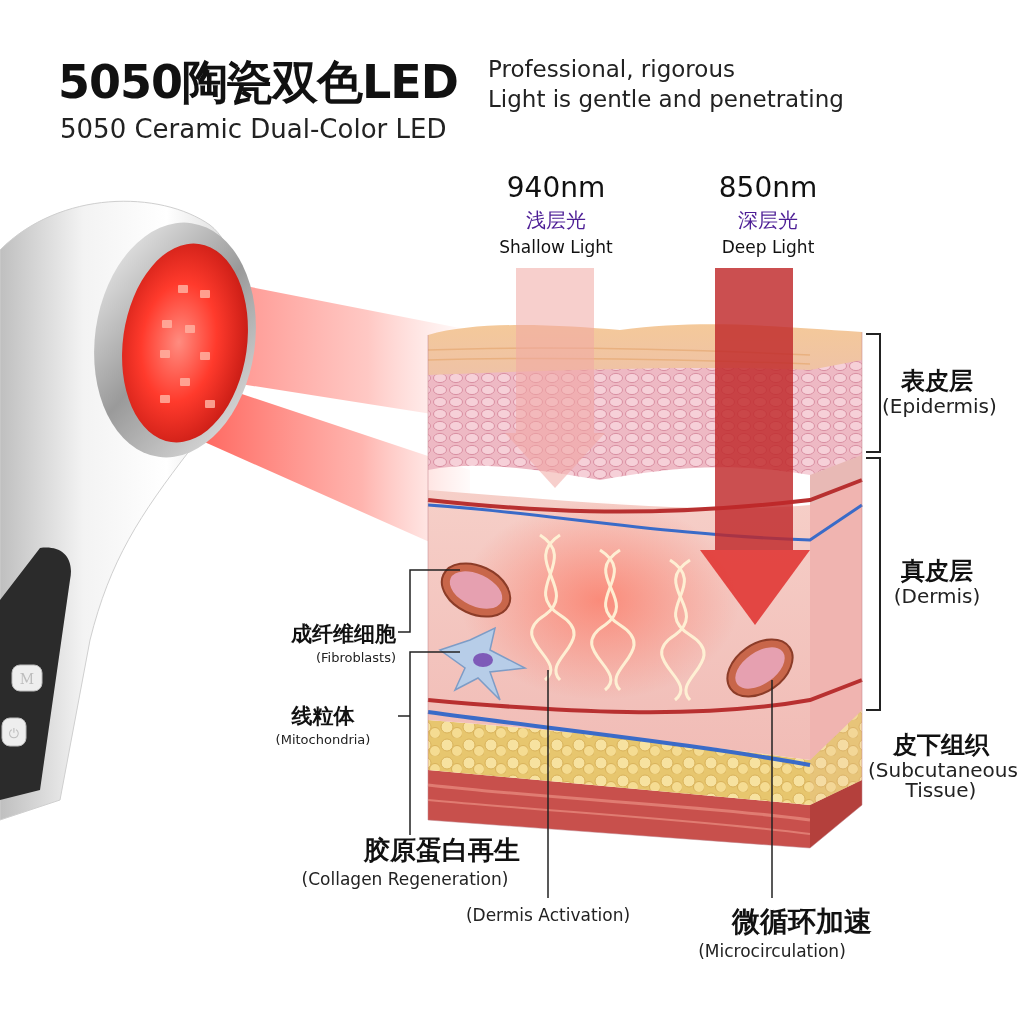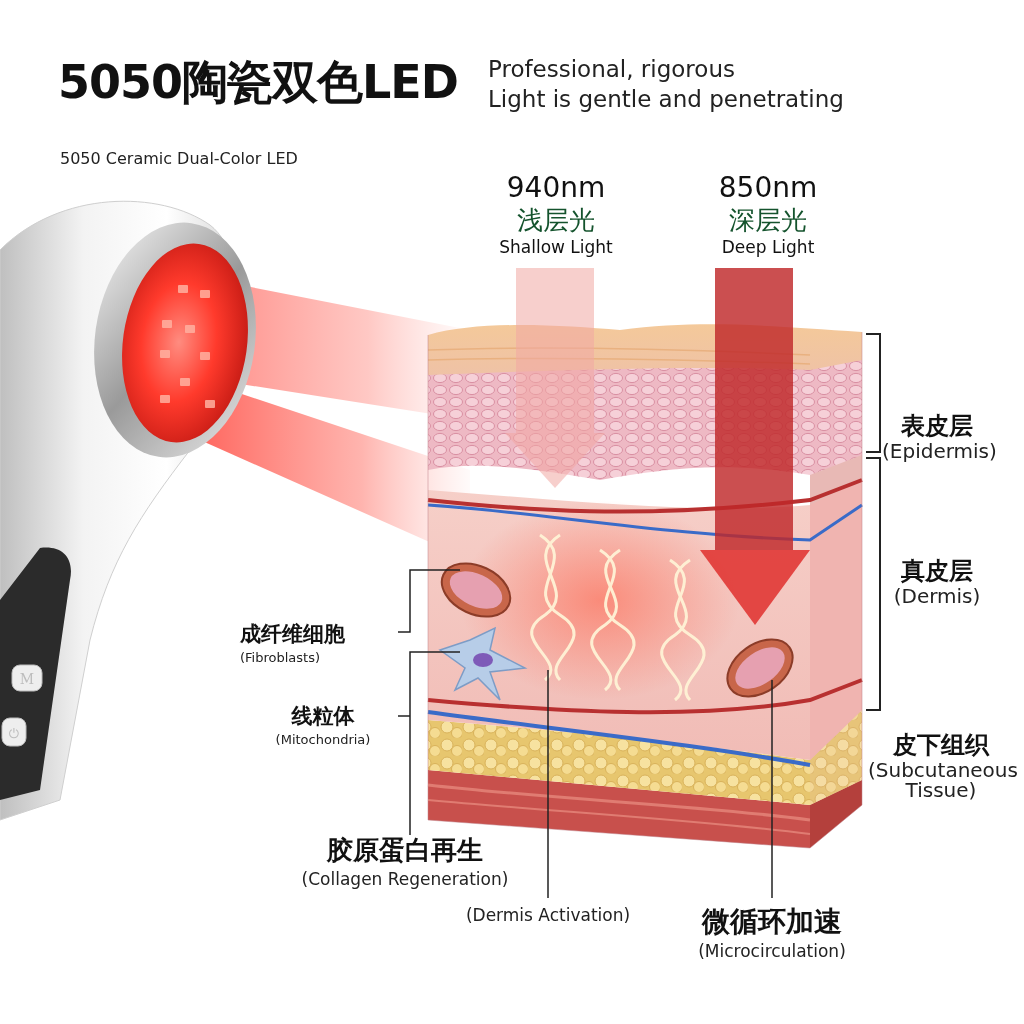--- a/index.html
+++ b/index.html
@@ -3,40 +3,40 @@
 <meta charset="utf-8">
 <style>
   * { box-sizing: border-box; margin: 0; padding: 0; }
   html, body { width: 1024px; height: 1024px; background: #ffffff; overflow: hidden; }
   body { position: relative; font-family: "Liberation Sans", "DejaVu Sans", sans-serif; color: #111; }
 
   .abs { position: absolute; }
 
   
   .title-main { left: 58px; top: 52px; font-size: 46px; font-weight: 700; letter-spacing: -1px; font-family: "DejaVu Sans", sans-serif; }
-  .title-sub { left: 60px; top: 114px; font-size: 16px; color: #222; font-family: "DejaVu Sans", sans-serif; margin-top: 35px; }
+  .title-sub { left: 60px; top: 114px; font-size: 26px; color: #222; font-family: "DejaVu Sans", sans-serif; }
   .tagline { left: 488px; top: 54px; font-size: 23px; line-height: 30px; color: #222; font-family: "DejaVu Sans", sans-serif; }
 
   
   .wl { text-align: center; width: 180px; font-family: "DejaVu Sans", sans-serif; }
   .wl .nm { font-size: 28px; line-height: 32px; color: #111; }
-  .wl .cn { font-size: 26px; line-height: 32px; color: #14532d; }
+  .wl .cn { font-size: 20px; line-height: 32px; color: #4c1d95; }
   .wl .en { font-size: 17px; line-height: 22px; color: #111; }
 
   
   .rlabel { text-align: center; font-family: "DejaVu Sans", sans-serif; }
   .rlabel .cn { font-size: 24px; line-height: 30px; font-weight: 600; }
   .rlabel .en { font-size: 20px; line-height: 20px; color: #222; }
 
   .llabel { text-align: right; font-family: "DejaVu Sans", sans-serif; }
   .llabel .cn { font-size: 21px; line-height: 28px; font-weight: 600; }
   .llabel .en { font-size: 13px; line-height: 20px; color: #222; }
 
   .blabel { text-align: center; font-family: "DejaVu Sans", sans-serif; }
-  .blabel .cn { font-size: 28px; line-height: 36px; font-weight: 600; }
+  .blabel .cn { font-size: 28px; line-height: 36px; font-weight: 600; text-align: right; }
   .blabel .en { font-size: 17px; line-height: 22px; color: #222; }
 </style>
 </head>
 <body>
 
 <div class="abs title-main">5050陶瓷双色LED</div>
 <div class="abs title-sub">5050 Ceramic Dual-Color LED</div>
 <div class="abs tagline">
   <div>Professional, rigorous</div>
   <div>Light is gentle and penetrating</div>
@@ -195,35 +195,35 @@
   <div class="nm">940nm</div>
   <div class="cn">浅层光</div>
   <div class="en">Shallow Light</div>
 </div>
 <div class="abs wl" style="left:678px;top:172px;">
   <div class="nm">850nm</div>
   <div class="cn">深层光</div>
   <div class="en">Deep Light</div>
 </div>
 
-<div class="abs rlabel" style="left:882px;top:366px;width:110px;margin-top:45px;">
+<div class="abs rlabel" style="left:882px;top:366px;width:110px;">
   <div class="cn">表皮层</div>
   <div class="en">(Epidermis)</div>
 </div>
 <div class="abs rlabel" style="left:882px;top:556px;width:110px;">
   <div class="cn">真皮层</div>
   <div class="en">(Dermis)</div>
 </div>
 <div class="abs rlabel" style="left:868px;top:730px;width:146px;">
   <div class="cn">皮下组织</div>
   <div class="en">(Subcutaneous</div>
   <div class="en">Tissue)</div>
 </div>
 
-<div class="abs llabel" style="left:240px;top:620px;width:156px;text-align:left;">
+<div class="abs llabel" style="left:240px;top:620px;width:156px;text-align:right;">
   <div class="cn">成纤维细胞</div>
   <div class="en">(Fibroblasts)</div>
 </div>
 <div class="abs llabel" style="left:250px;top:702px;width:146px;text-align:center;">
   <div class="cn">线粒体</div>
   <div class="en">(Mitochondria)</div>
 </div>
 <div class="abs blabel" style="left:290px;top:832px;width:230px;">
   <div class="cn" style="font-size:26px;">胶原蛋白再生</div>
   <div class="en">(Collagen Regeneration)</div>

